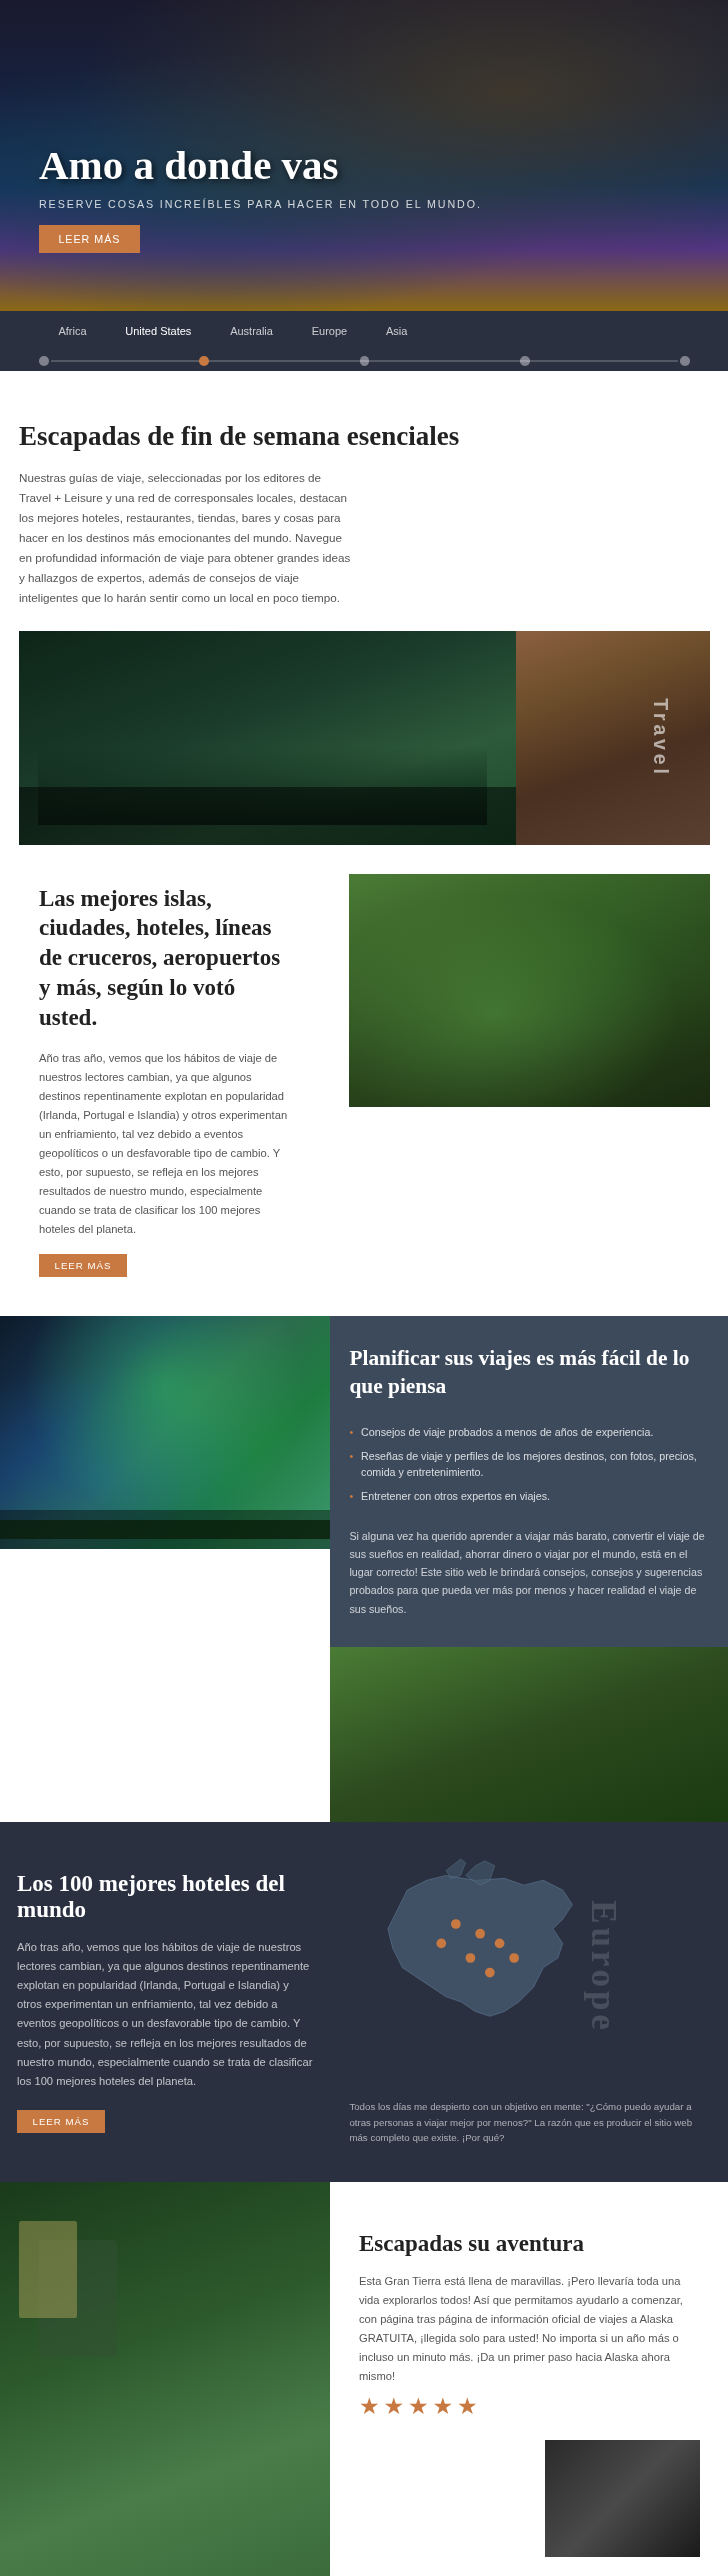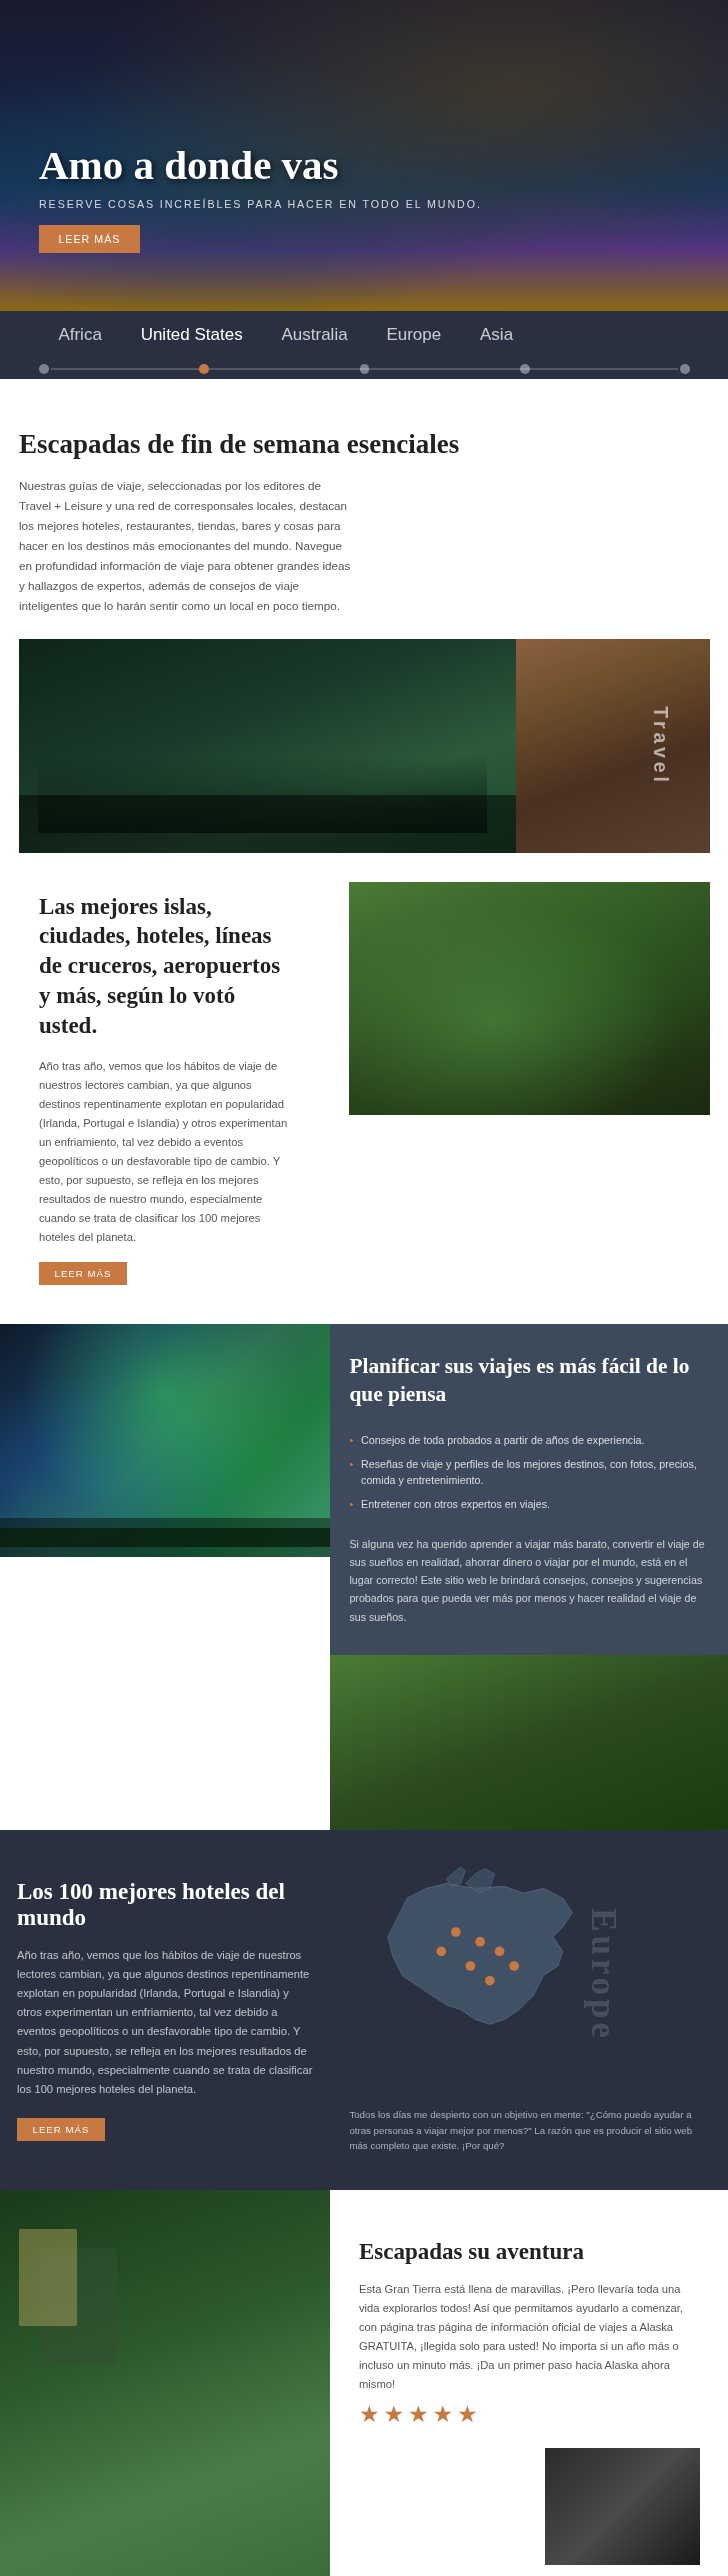--- a/index.html
+++ b/index.html
@@ -75,21 +75,21 @@
     }
     .nav-tabs-inner {
       display: flex;
       align-items: center;
       padding: 0 39px;
       position: relative;
     }
     .nav-tab {
       padding: 13.6px 19.4px;
       font-family: Arial, sans-serif;
-      font-size: 17px;
+      font-size: 11px;
       color: rgba(255,255,255,0.75);
       cursor: pointer;
       position: relative;
     }
     .nav-tab.active {
       color: #fff;
     }
     .nav-tab-indicator {
       display: flex;
       align-items: center;
@@ -436,21 +436,21 @@
   <div class="aurora-img">
     <div class="aurora-glow"></div>
     <div style="position:absolute;bottom:0;left:0;right:0;height:39px;background:rgba(0,0,0,0.4);"></div>
     <div style="position:absolute;bottom:9.7px;left:0;right:0;height:19.4px;background:rgba(10,30,10,0.8);"></div>
   </div>
 
   <div class="plan-section" style="flex:1;padding:29px 19.4px;">
     <div class="plan-left">
       <h3 class="plan-title">Planificar sus viajes es más fácil de lo que piensa</h3>
       <ul class="plan-list">
-        <li>Consejos de toda probados a partir de años de experiencia.</li>
+        <li>Consejos de viaje probados a menos de años de experiencia.</li>
         <li>Reseñas de viaje y perfiles de los mejores destinos, con fotos, precios, comida y entretenimiento.</li>
         <li>Entretener con otros expertos en viajes.</li>
       </ul>
       <p class="plan-text">Si alguna vez ha querido aprender a viajar más barato, convertir el viaje de sus sueños en realidad, ahorrar dinero o viajar por el mundo, está en el lugar correcto! Este sitio web le brindará consejos, consejos y sugerencias probados para que pueda ver más por menos y hacer realidad el viaje de sus sueños.</p>
     </div>
   </div>
 </div>
 
 <div style="display:flex;width:100%;">
   <div style="flex:0 0 330px;height:0;"></div>

